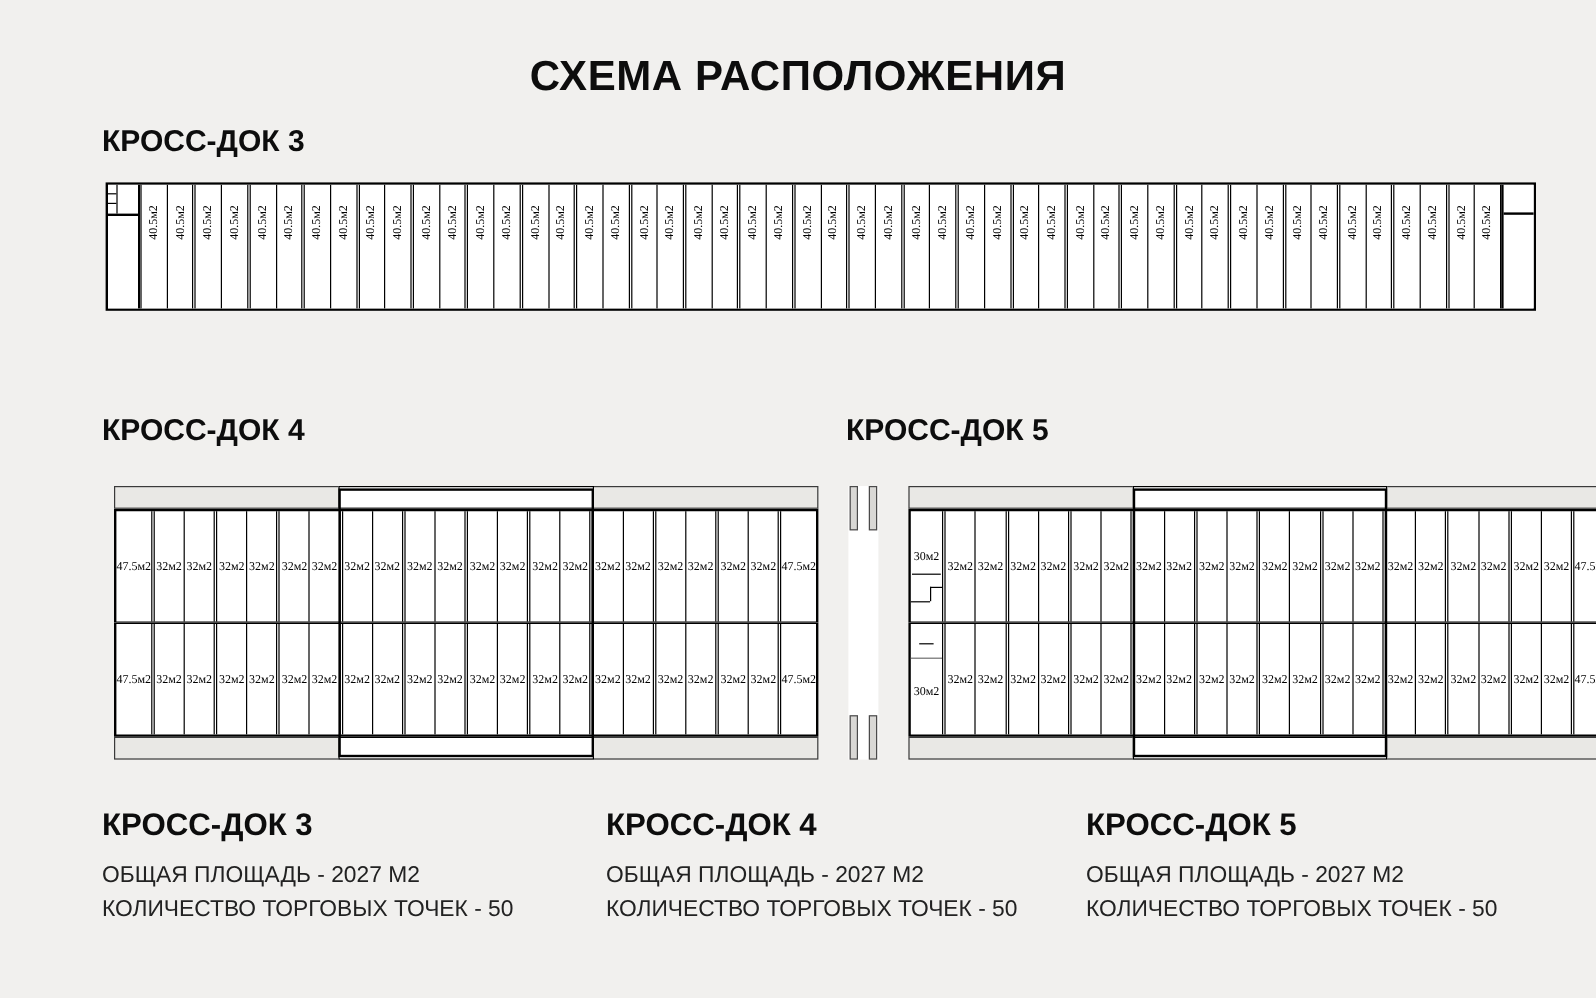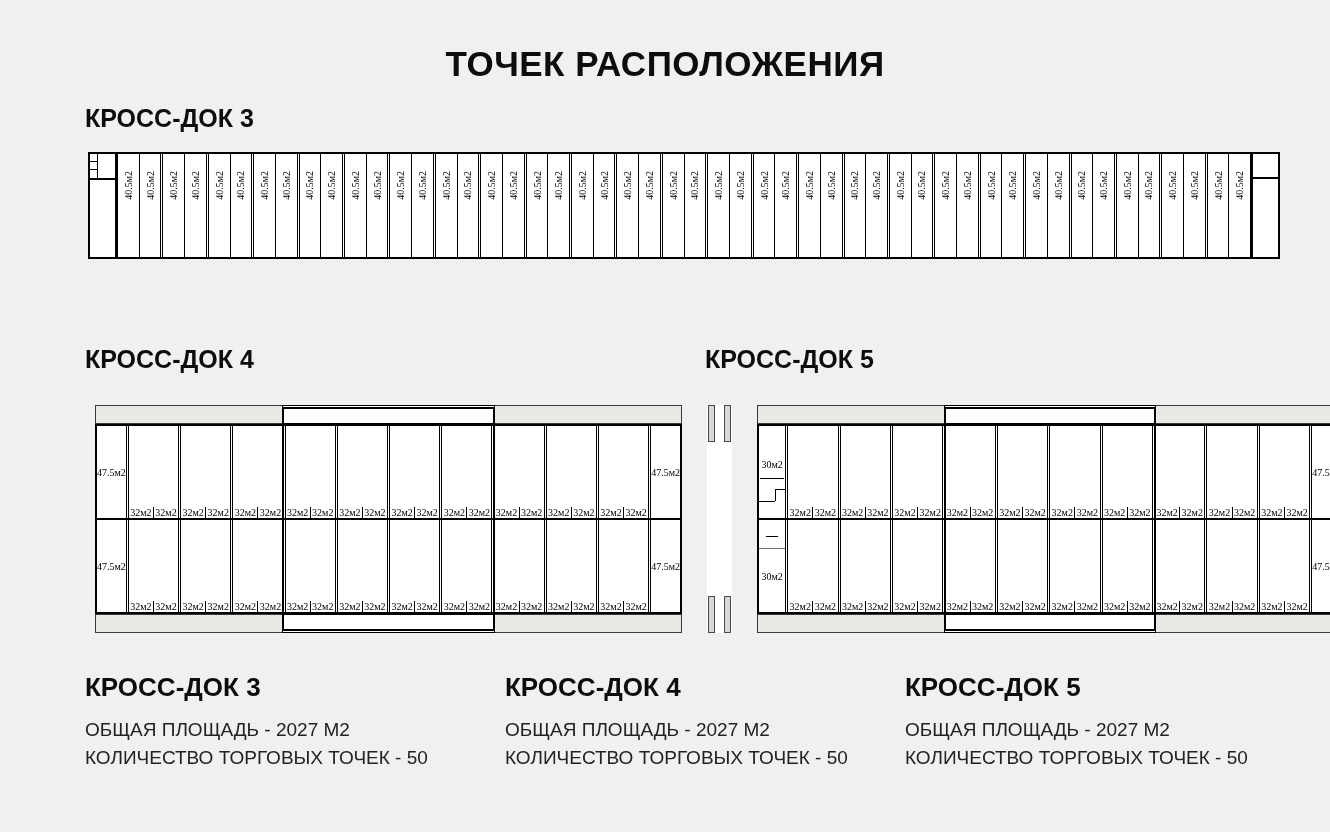--- a/index.html
+++ b/index.html
@@ -54,21 +54,21 @@
   .rows{position:absolute;left:0;right:0;top:19px;height:190px;display:flex;
         flex-direction:column;z-index:3;}
   .row{flex:1;display:flex;gap:1px;background:#fff;border:2px solid #000;box-sizing:border-box;}
   .row.r0{border-bottom:1.5px solid #000;}
   .row.r1{border-top:1.5px solid #000;}
 
   .ecell{flex:28 0 0;position:relative;display:flex;align-items:center;justify-content:center;
          box-sizing:border-box;overflow:visible;}
   .ecell.first{border-right:1.5px solid #000;}
   .ecell.last{border-left:1.5px solid #000;}
-  .pair{flex:53 0 0;display:flex;border-left:1px solid #000;border-right:1px solid #000;box-sizing:border-box;align-items:flex-end;}
+  .pair{flex:53 0 0;display:flex;border-left:1px solid #000;border-right:1px solid #000;box-sizing:border-box;}
   .pcell{flex:1;display:flex;align-items:center;justify-content:center;box-sizing:border-box;overflow:visible;}
   .pcell:first-child{border-right:1px solid #000;}
 
   
   .stair-top .ulabel{margin-bottom:16px;}
   .stair-bottom .ulabel{margin-top:20px;}
   .sline{position:absolute;}
   .s-underline{left:4%;right:4%;top:57%;border-top:1px solid #000;}
   .s-low{left:0;width:62%;top:81%;border-top:1px solid #000;}
   .s-vert{left:62%;top:68%;height:13%;border-left:1px solid #000;}
@@ -90,21 +90,21 @@
   .info{position:absolute;top:672px;width:380px;}
   .info .ih{font-size:26px;font-weight:700;color:#0d0d0d;margin:0 0 13px 0;}
   .info p{margin:0;font-size:19px;line-height:28px;color:#222;width:355px;}
   .info.i1{left:85px;} .info.i2{left:505px;} .info.i3{left:905px;}
 </style>
 </head>
 <body>
 
 <div class="page">
 
-  <div class="main-title">ТОЧЕК РАСПОЛОЖЕНИЯ</div>
+  <div class="main-title">СХЕМА РАСПОЛОЖЕНИЯ</div>
 
   <div class="h2 cd3-h">КРОСС-ДОК 3</div>
 
   <div class="cd3-strip">
     <div class="endbox left">
       <div class="ln eb-h"></div>
       <div class="ln eb-v"></div>
       <div class="ln eb-t1"></div>
       <div class="ln eb-t2"></div>
     </div>

